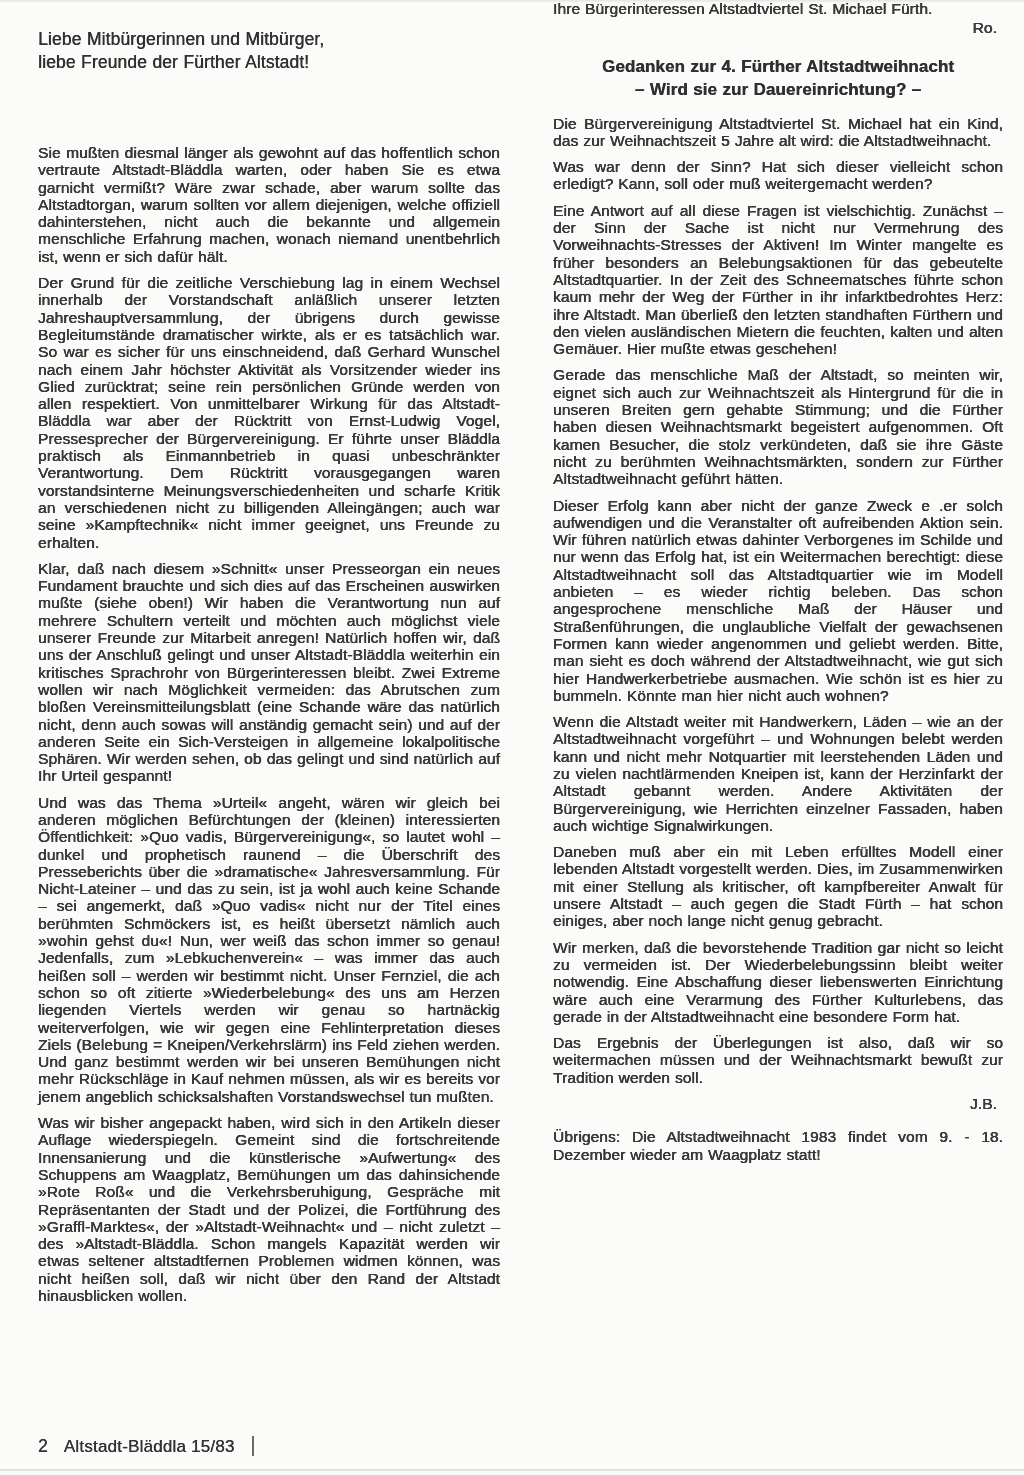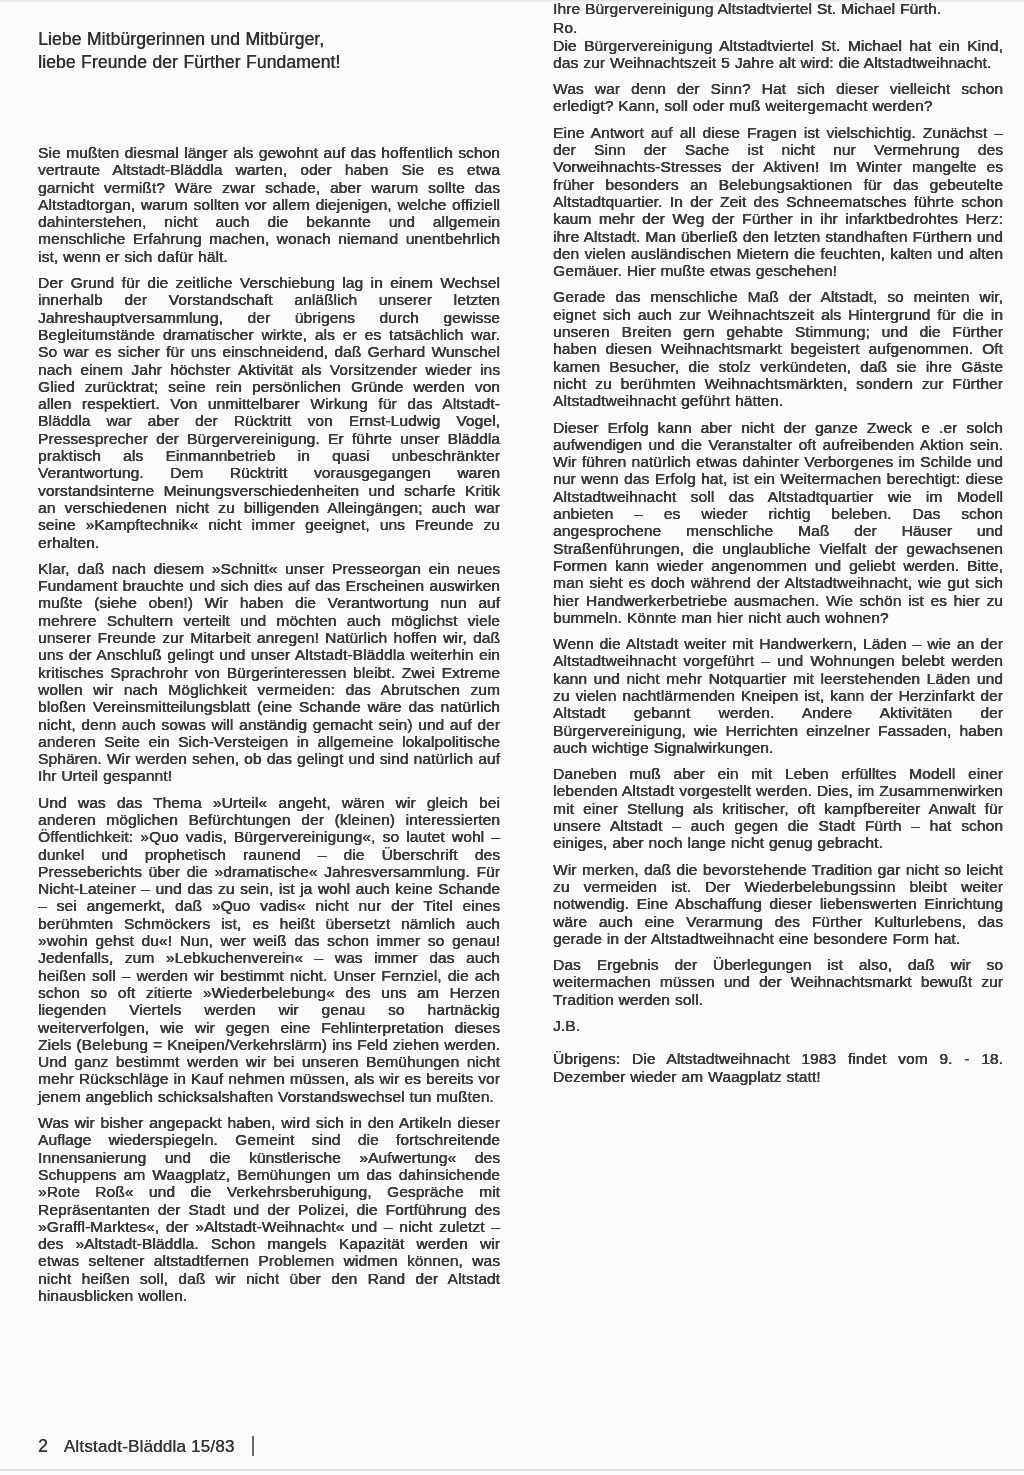--- a/index.html
+++ b/index.html
@@ -50,21 +50,21 @@
     line-height: 23px;
     font-weight: normal;
     color: #303030;
     text-align: left;
     margin: 28px 0 70px 0;
     text-shadow: 0.4px 0 0 currentColor;
   }
   .col-right .intro { margin-top: 30px; }
   .sig-line { margin-bottom: 2px !important; text-align: left; }
   .sig-right {
-    text-align: left;
+    text-align: right;
     margin: 0 6px 0 0 !important;
   }
   .article-title {
     font-size: 17px;
     line-height: 23px;
     font-weight: bold;
     color: #303030;
     text-align: center;
     margin: 18px 0 14px 0;
     text-shadow: 0.4px 0 0 currentColor;
@@ -94,33 +94,37 @@
 </style>
 </head>
 <body>
 
 <div class="page">
   <div class="edge-top"></div>
 
   <div class="col col-left">
     <div class="greeting-heading">
       <span>Liebe Mitbürgerinnen und Mitbürger,</span><br>
-      <span>liebe Freunde der Fürther Fundament!</span>
+      <span>liebe Freunde der Fürther Altstadt!</span>
     </div>
     <p>Sie mußten diesmal länger als gewohnt auf das hoffentlich schon vertraute Altstadt-Bläddla warten, oder haben Sie es etwa garnicht vermißt? Wäre zwar schade, aber warum sollte das Altstadtorgan, warum sollten vor allem diejenigen, welche offiziell dahinterstehen, nicht auch die bekannte und allgemein menschliche Erfahrung machen, wonach niemand unentbehrlich ist, wenn er sich dafür hält.</p>
     <p>Der Grund für die zeitliche Verschiebung lag in einem Wechsel innerhalb der Vorstandschaft anläßlich unserer letzten Jahreshauptversammlung, der übrigens durch gewisse Begleitumstände dramatischer wirkte, als er es tatsächlich war. So war es sicher für uns einschneidend, daß Gerhard Wunschel nach einem Jahr höchster Aktivität als Vorsitzender wieder ins Glied zurücktrat; seine rein persönlichen Gründe werden von allen respektiert. Von unmittelbarer Wirkung für das Altstadt-Bläddla war aber der Rücktritt von Ernst-Ludwig Vogel, Pressesprecher der Bürgervereinigung. Er führte unser Bläddla praktisch als Einmannbetrieb in quasi unbeschränkter Verantwortung. Dem Rücktritt vorausgegangen waren vorstandsinterne Meinungsverschiedenheiten und scharfe Kritik an verschiedenen nicht zu billigenden Alleingängen; auch war seine »Kampftechnik« nicht immer geeignet, uns Freunde zu erhalten.</p>
     <p>Klar, daß nach diesem »Schnitt« unser Presseorgan ein neues Fundament brauchte und sich dies auf das Erscheinen auswirken mußte (siehe oben!) Wir haben die Verantwortung nun auf mehrere Schultern verteilt und möchten auch möglichst viele unserer Freunde zur Mitarbeit anregen! Natürlich hoffen wir, daß uns der Anschluß gelingt und unser Altstadt-Bläddla weiterhin ein kritisches Sprachrohr von Bürgerinteressen bleibt. Zwei Extreme wollen wir nach Möglichkeit vermeiden: das Abrutschen zum bloßen Vereinsmitteilungsblatt (eine Schande wäre das natürlich nicht, denn auch sowas will anständig gemacht sein) und auf der anderen Seite ein Sich-Versteigen in allgemeine lokalpolitische Sphären. Wir werden sehen, ob das gelingt und sind natürlich auf Ihr Urteil gespannt!</p>
     <p>Und was das Thema »Urteil« angeht, wären wir gleich bei anderen möglichen Befürchtungen der (kleinen) interessierten Öffentlichkeit: »Quo vadis, Bürgervereinigung«, so lautet wohl – dunkel und prophetisch raunend – die Überschrift des Presseberichts über die »dramatische« Jahresversammlung. Für Nicht-Lateiner – und das zu sein, ist ja wohl auch keine Schande – sei angemerkt, daß »Quo vadis« nicht nur der Titel eines berühmten Schmöckers ist, es heißt übersetzt nämlich auch »wohin gehst du«! Nun, wer weiß das schon immer so genau! Jedenfalls, zum »Lebkuchenverein« – was immer das auch heißen soll – werden wir bestimmt nicht. Unser Fernziel, die ach schon so oft zitierte »Wiederbelebung« des uns am Herzen liegenden Viertels werden wir genau so hartnäckig weiterverfolgen, wie wir gegen eine Fehlinterpretation dieses Ziels (Belebung = Kneipen/Verkehrslärm) ins Feld ziehen werden. Und ganz bestimmt werden wir bei unseren Bemühungen nicht mehr Rückschläge in Kauf nehmen müssen, als wir es bereits vor jenem angeblich schicksalshaften Vorstandswechsel tun mußten.</p>
     <p>Was wir bisher angepackt haben, wird sich in den Artikeln dieser Auflage wiederspiegeln. Gemeint sind die fortschreitende Innensanierung und die künstlerische »Aufwertung« des Schuppens am Waagplatz, Bemühungen um das dahinsichende »Rote Roß« und die Verkehrsberuhigung, Gespräche mit Repräsentanten der Stadt und der Polizei, die Fortführung des »Graffl-Marktes«, der »Altstadt-Weihnacht« und – nicht zuletzt – des »Altstadt-Bläddla. Schon mangels Kapazität werden wir etwas seltener altstadtfernen Problemen widmen können, was nicht heißen soll, daß wir nicht über den Rand der Altstadt hinausblicken wollen.</p>
   </div>
 
   <div class="col col-right">
-    <p class="sig-line">Ihre Bürgervereinigung Altstadtviertel St. Michael Fürth.</p>
+    <p class="sig-line">Ihre Bürgerinteressen Altstadtviertel St. Michael Fürth.</p>
     <p class="sig-right">Ro.</p>
 
+    <div class="article-title">
+      <span class="t1">Gedanken zur 4. Fürther Altstadtweihnacht</span>
+      <span class="t2">– Wird sie zur Dauereinrichtung? –</span>
+    </div>
 
     <p>Die Bürgervereinigung Altstadtviertel St. Michael hat ein Kind, das zur Weihnachtszeit 5 Jahre alt wird: die Altstadtweihnacht.</p>
     <p>Was war denn der Sinn? Hat sich dieser vielleicht schon erledigt? Kann, soll oder muß weitergemacht werden?</p>
     <p>Eine Antwort auf all diese Fragen ist vielschichtig. Zunächst – der Sinn der Sache ist nicht nur Vermehrung des Vorweihnachts-Stresses der Aktiven! Im Winter mangelte es früher besonders an Belebungsaktionen für das gebeutelte Altstadtquartier. In der Zeit des Schneematsches führte schon kaum mehr der Weg der Fürther in ihr infarktbedrohtes Herz: ihre Altstadt. Man überließ den letzten standhaften Fürthern und den vielen ausländischen Mietern die feuchten, kalten und alten Gemäuer. Hier mußte etwas geschehen!</p>
     <p>Gerade das menschliche Maß der Altstadt, so meinten wir, eignet sich auch zur Weihnachtszeit als Hintergrund für die in unseren Breiten gern gehabte Stimmung; und die Fürther haben diesen Weihnachtsmarkt begeistert aufgenommen. Oft kamen Besucher, die stolz verkündeten, daß sie ihre Gäste nicht zu berühmten Weihnachtsmärkten, sondern zur Fürther Altstadtweihnacht geführt hätten.</p>
     <p>Dieser Erfolg kann aber nicht der ganze Zweck e .er solch aufwendigen und die Veranstalter oft aufreibenden Aktion sein. Wir führen natürlich etwas dahinter Verborgenes im Schilde und nur wenn das Erfolg hat, ist ein Weitermachen berechtigt: diese Altstadtweihnacht soll das Altstadtquartier wie im Modell anbieten – es wieder richtig beleben. Das schon angesprochene menschliche Maß der Häuser und Straßenführungen, die unglaubliche Vielfalt der gewachsenen Formen kann wieder angenommen und geliebt werden. Bitte, man sieht es doch während der Altstadtweihnacht, wie gut sich hier Handwerkerbetriebe ausmachen. Wie schön ist es hier zu bummeln. Könnte man hier nicht auch wohnen?</p>
     <p>Wenn die Altstadt weiter mit Handwerkern, Läden – wie an der Altstadtweihnacht vorgeführt – und Wohnungen belebt werden kann und nicht mehr Notquartier mit leerstehenden Läden und zu vielen nachtlärmenden Kneipen ist, kann der Herzinfarkt der Altstadt gebannt werden. Andere Aktivitäten der Bürgervereinigung, wie Herrichten einzelner Fassaden, haben auch wichtige Signalwirkungen.</p>
     <p>Daneben muß aber ein mit Leben erfülltes Modell einer lebenden Altstadt vorgestellt werden. Dies, im Zusammenwirken mit einer Stellung als kritischer, oft kampfbereiter Anwalt für unsere Altstadt – auch gegen die Stadt Fürth – hat schon einiges, aber noch lange nicht genug gebracht.</p>
     <p>Wir merken, daß die bevorstehende Tradition gar nicht so leicht zu vermeiden ist. Der Wiederbelebungssinn bleibt weiter notwendig. Eine Abschaffung dieser liebenswerten Einrichtung wäre auch eine Verarmung des Fürther Kulturlebens, das gerade in der Altstadtweihnacht eine besondere Form hat.</p>
     <p>Das Ergebnis der Überlegungen ist also, daß wir so weitermachen müssen und der Weihnachtsmarkt bewußt zur Tradition werden soll.</p>

